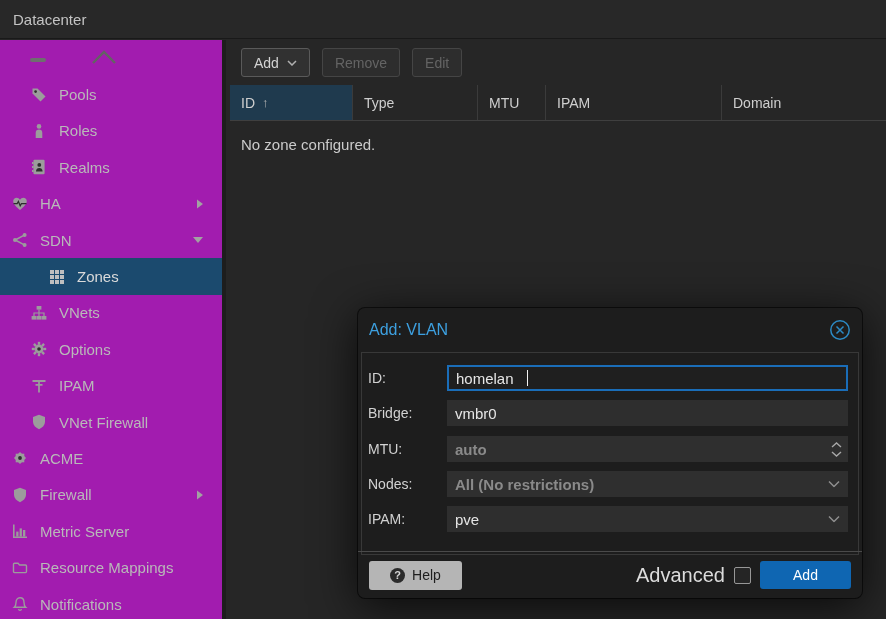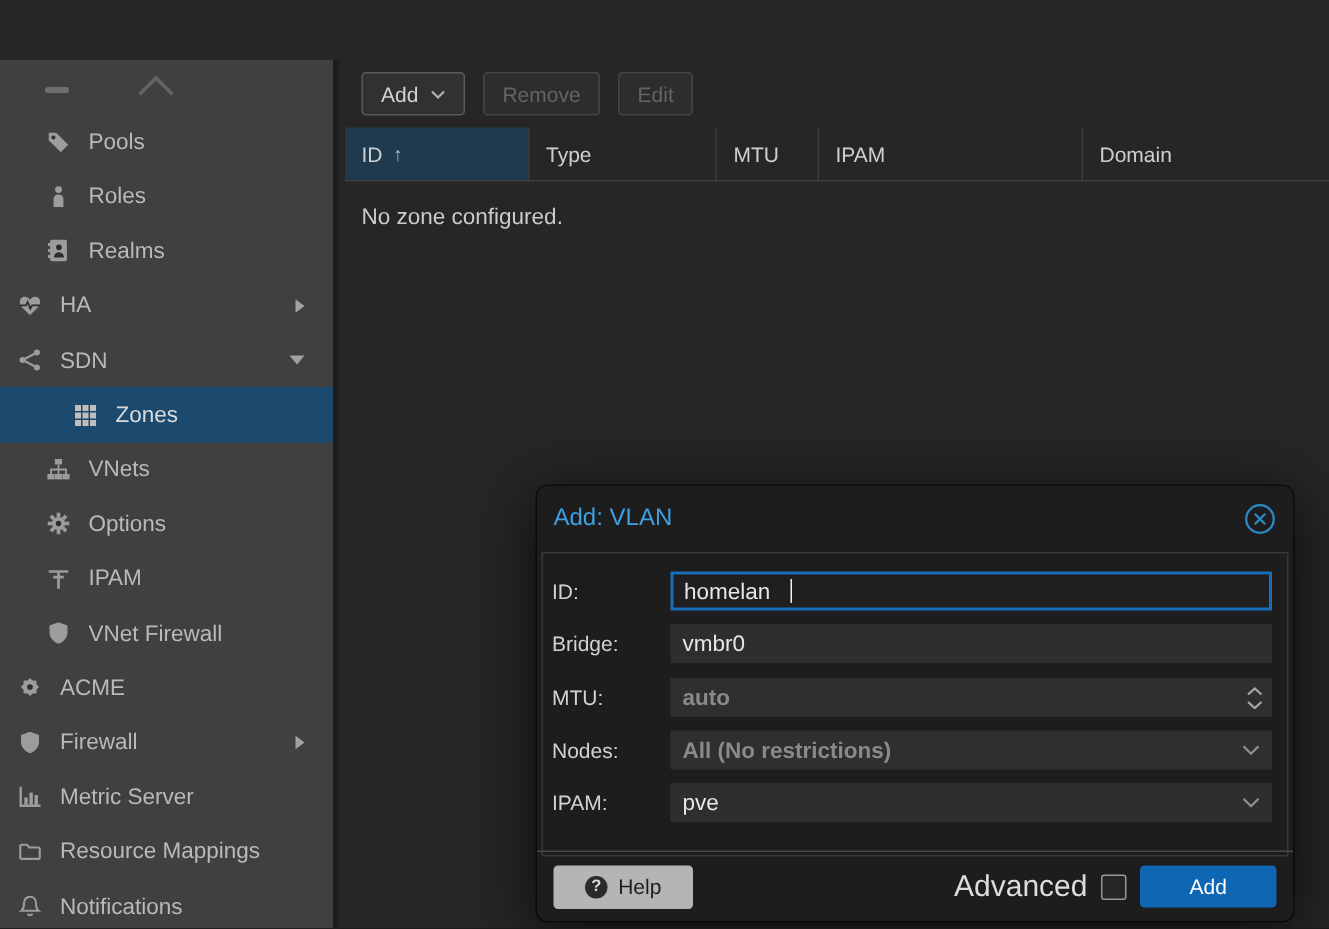--- a/index.html
+++ b/index.html
@@ -10,21 +10,21 @@
     -webkit-font-smoothing:antialiased;
   }
   
   .topbar{ position:absolute; left:0; top:0; width:886px; height:39px;
     background:#282828; border-bottom:1px solid #191919;
     display:flex; align-items:center; padding-left:13px; }
   .topbar-title{ font-size:15px; color:#c3c3c3; }
 
   
   .sidebar{ position:absolute; left:0; top:40px; width:226px; bottom:0;
-    background:#404040; border-right:4px solid #1d1d1d; overflow:hidden; }
+    background:#a21caf; border-right:4px solid #1d1d1d; overflow:hidden; }
   .nav-item{ position:relative; height:36.4px; display:flex; align-items:center;
     font-size:15px; color:#b9b9b9; cursor:pointer; }
   .nav-item.level0{ padding-left:10px; }
   .nav-item.level1{ padding-left:29px; }
   .nav-item.selected{ background:#1b4a6e; color:#dadada;padding-left:47px; }
   .ic{ width:20px; height:16px; margin-right:10px; display:flex;
     align-items:center; justify-content:center; color:#9c9c9c; flex:none; }
   .nav-item.selected .ic{ color:#bfbfbf; }
   .chev{ position:absolute; right:18px; top:50%; transform:translateY(-50%);
     display:flex; color:#a2a2a2; }
@@ -45,21 +45,21 @@
   .thead{ position:absolute; left:0; top:45px; right:0; height:36px; display:flex;
     border-bottom:1px solid #3f3f3f; font-size:14px; color:#cfcfcf; }
   .th{ padding-left:11px; display:flex; align-items:center;
     border-right:1px solid #3b3b3b; cursor:pointer; }
   .th.sorted{ background:#1f3a4e; }
   .th.last{ border-right:none; flex:1; }
   .sort-arrow{ margin-left:7px; color:#b4b4b4; font-size:13px; }
   .empty-text{ position:absolute; left:11px; top:96px; font-size:15px; color:#cbcbcb; }
 
   
-  .dialog{ position:absolute; left:358px; top:324px; width:504px; height:290px;
+  .dialog{ position:absolute; left:358px; top:308px; width:504px; height:290px;
     background:#1d1d1d; border-radius:7px;
     box-shadow:0 8px 45px rgba(0,0,0,0.75), 0 0 0 1px #101010; z-index:5; }
   .dlg-header{ position:absolute; left:0; top:0; right:0; height:44px;
     display:flex; align-items:center; padding:0 11px; }
   .dlg-title{ font-size:16px; color:#3da0e0; }
   .dlg-close{ margin-left:auto; width:22px; height:22px; cursor:pointer; display:flex; }
   .dlg-body{ position:absolute; left:3px; right:3px; top:44px; height:203px;
     border:1px solid #383838; }
   .frow{ position:absolute; left:10px; right:14px; height:26px;
     display:flex; align-items:center; }
@@ -88,20 +88,23 @@
     border-radius:2px; margin:0 9px; cursor:pointer; }
   .submit-btn{ width:91px; height:28px; background:#0f66b2; border-radius:3px;
     color:#ffffff; font-size:14px; display:flex; align-items:center;
     justify-content:center; cursor:pointer; }
 </style>
 </head>
 <body>
 
 <div id="root">
 
+  <div class="topbar">
+    <span class="topbar-title">Datacenter</span>
+  </div>
 
   <div class="sidebar">
 
     <div class="partial-row">
       <span class="partial-dash"></span>
       <span class="partial-caret">
         <svg width="26" height="16" viewBox="0 0 26 16">
             <polyline points="2,14 13,3 24,14" fill="none" stroke="#636363" stroke-width="2.4"></polyline>
           </svg>
       </span>

